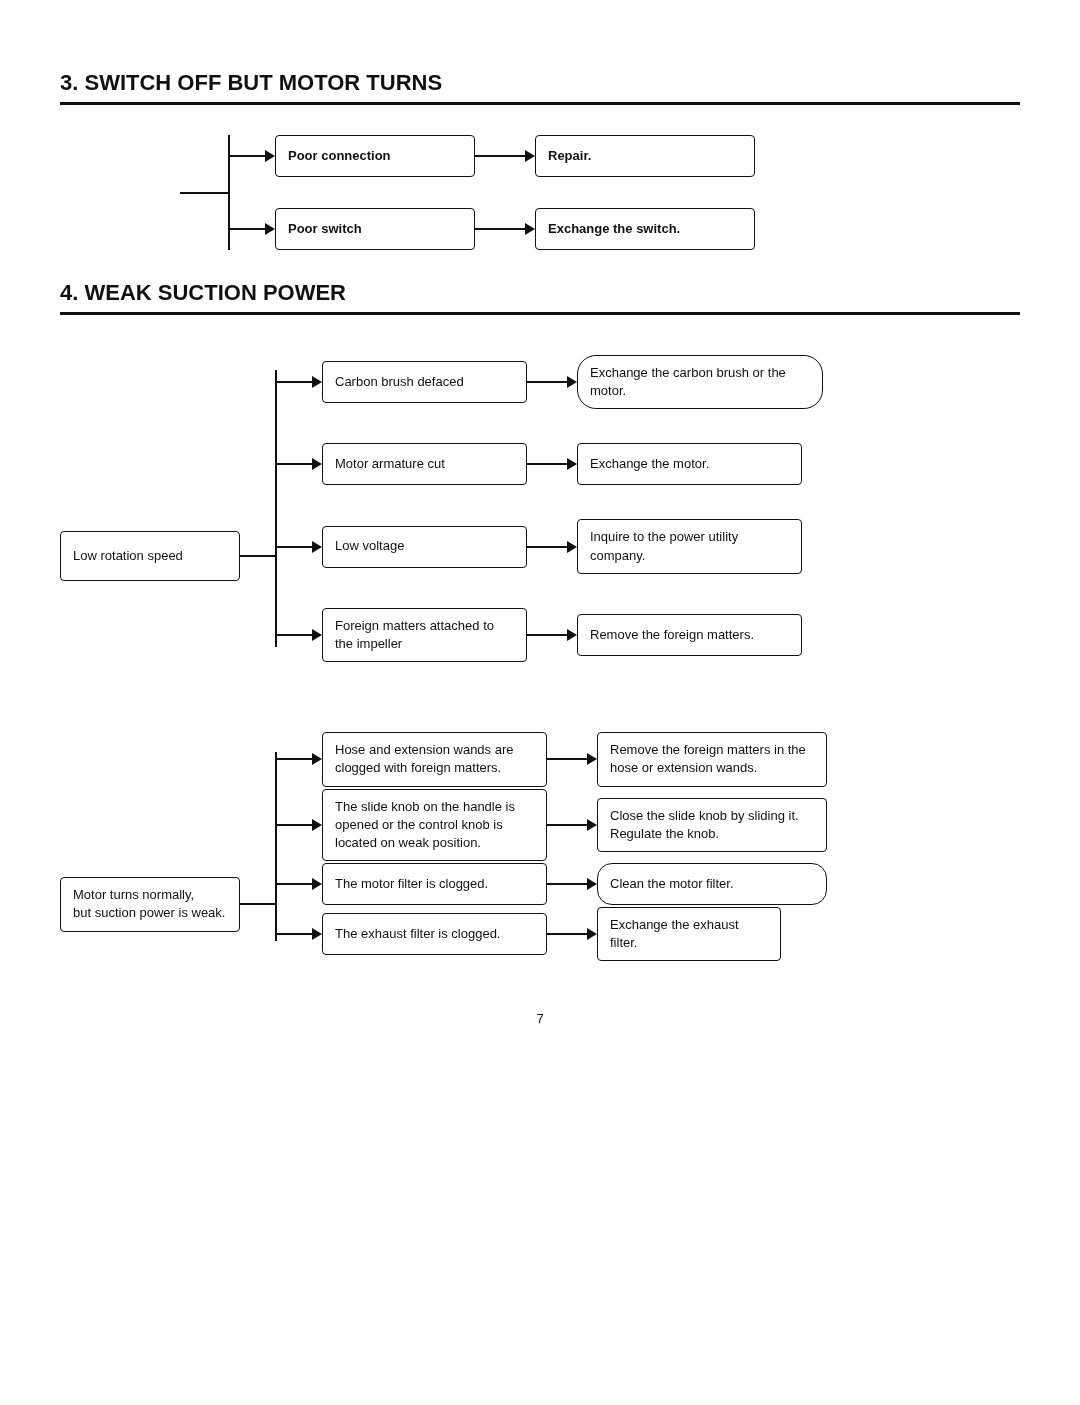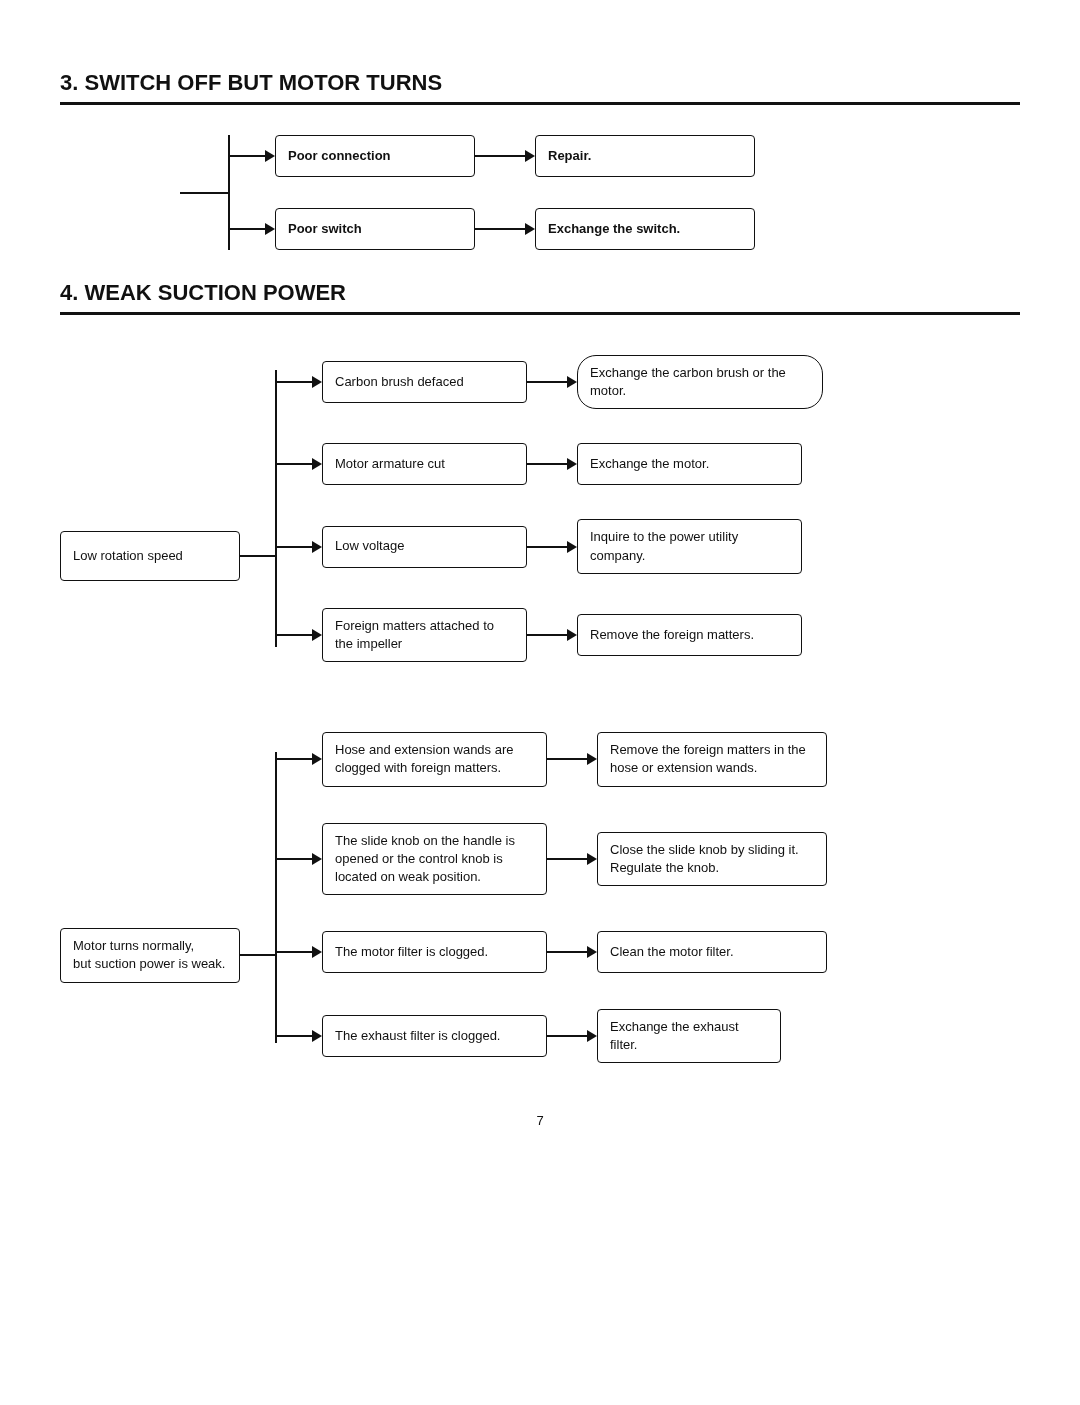--- a/index.html
+++ b/index.html
@@ -165,21 +165,21 @@
     <div style="display:flex; align-items:center; margin-top:115px; margin-right:0;">
       <div class="box" style="width:180px; min-height:55px; white-space:pre-line;">Motor turns normally,
 but suction power is weak.</div>
     </div>
 
     <div style="display:flex; align-items:stretch;">
       <div style="display:flex; align-items:center; margin-top:115px;">
         <div style="height:2px; width:35px; background:#111;"></div>
       </div>
       <div style="display:flex; flex-direction:column; width:2px; background:#111; margin-top:30px; margin-bottom:30px;"></div>
-      <div style="display:flex; flex-direction:column; gap:36px; justify-content:space-around; padding-top:10px; padding-bottom:10px;">
+      <div style="display:flex; flex-direction:column; gap:2px; justify-content:space-around; padding-top:10px; padding-bottom:10px;">
         <div class="branch-entry">
           <div style="height:2px; width:35px; background:#111;"></div>
           <div class="arrow-head"></div>
           <div class="box" style="width:225px;">Hose and extension wands are clogged with foreign matters.</div>
           <div style="height:2px; width:40px; background:#111;"></div>
           <div class="arrow-head"></div>
           <div class="box" style="width:230px;">Remove the foreign matters in the hose or extension wands.</div>
         </div>
         <div class="branch-entry">
           <div style="height:2px; width:35px; background:#111;"></div>
@@ -188,21 +188,21 @@
           <div style="height:2px; width:40px; background:#111;"></div>
           <div class="arrow-head"></div>
           <div class="box" style="width:230px;">Close the slide knob by sliding it. Regulate the knob.</div>
         </div>
         <div class="branch-entry">
           <div style="height:2px; width:35px; background:#111;"></div>
           <div class="arrow-head"></div>
           <div class="box" style="width:225px;">The motor filter is clogged.</div>
           <div style="height:2px; width:40px; background:#111;"></div>
           <div class="arrow-head"></div>
-          <div class="box" style="width:230px;">Clean the motor filter.</div>
+          <div class="box" style="width:230px;border-radius:15px;">Clean the motor filter.</div>
         </div>
         <div class="branch-entry">
           <div style="height:2px; width:35px; background:#111;"></div>
           <div class="arrow-head"></div>
           <div class="box" style="width:225px;">The exhaust filter is clogged.</div>
           <div style="height:2px; width:40px; background:#111;"></div>
           <div class="arrow-head"></div>
           <div class="box" style="width:184px;">Exchange the exhaust filter.</div>
         </div>
       </div>

